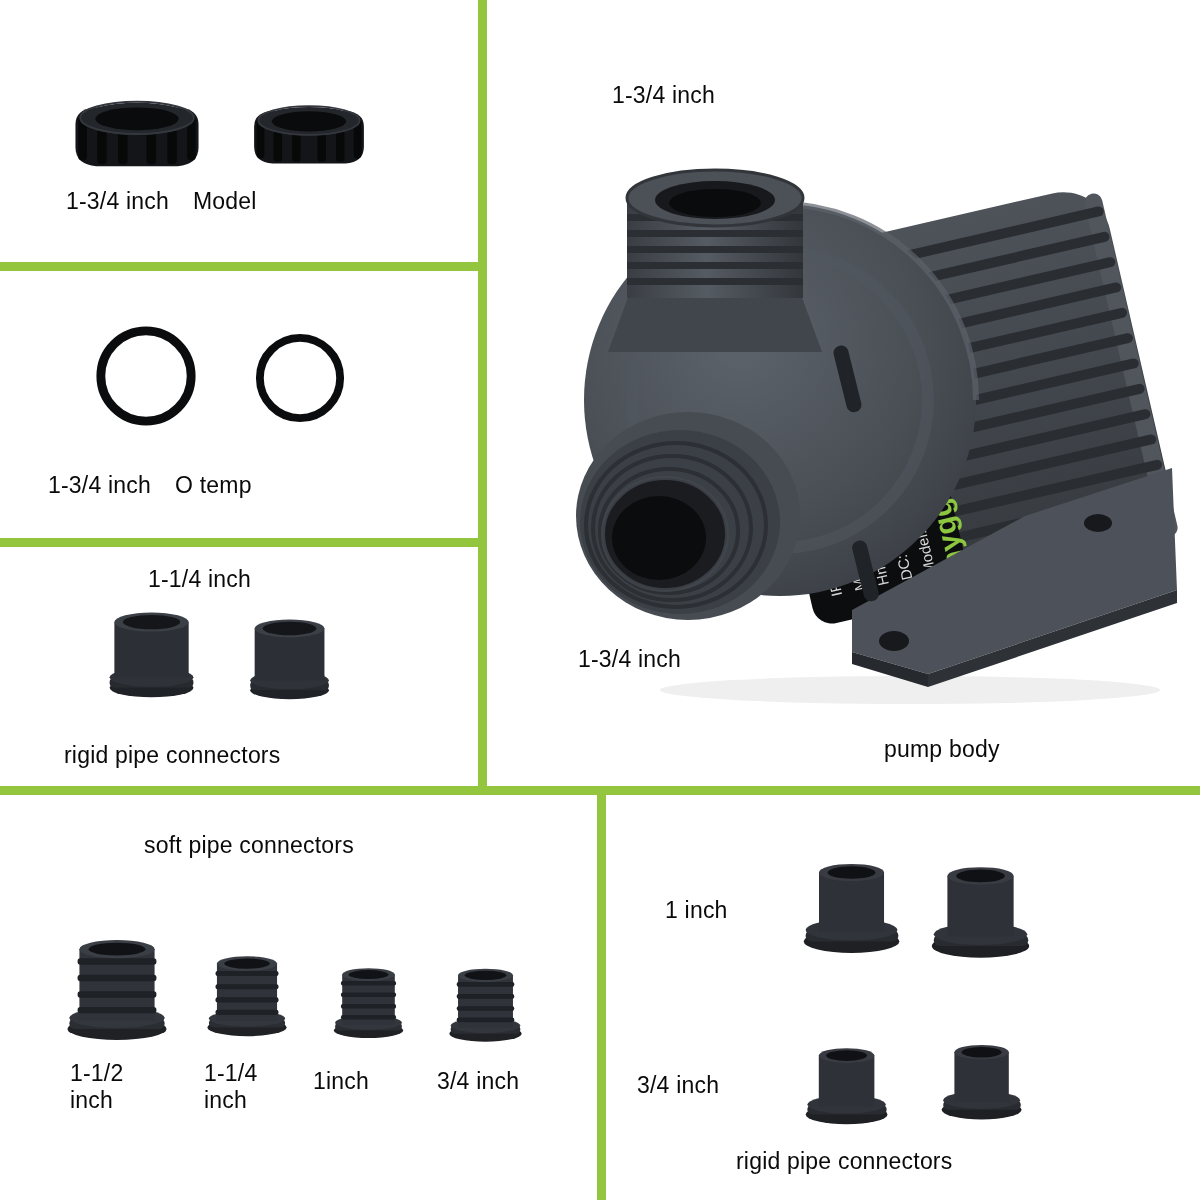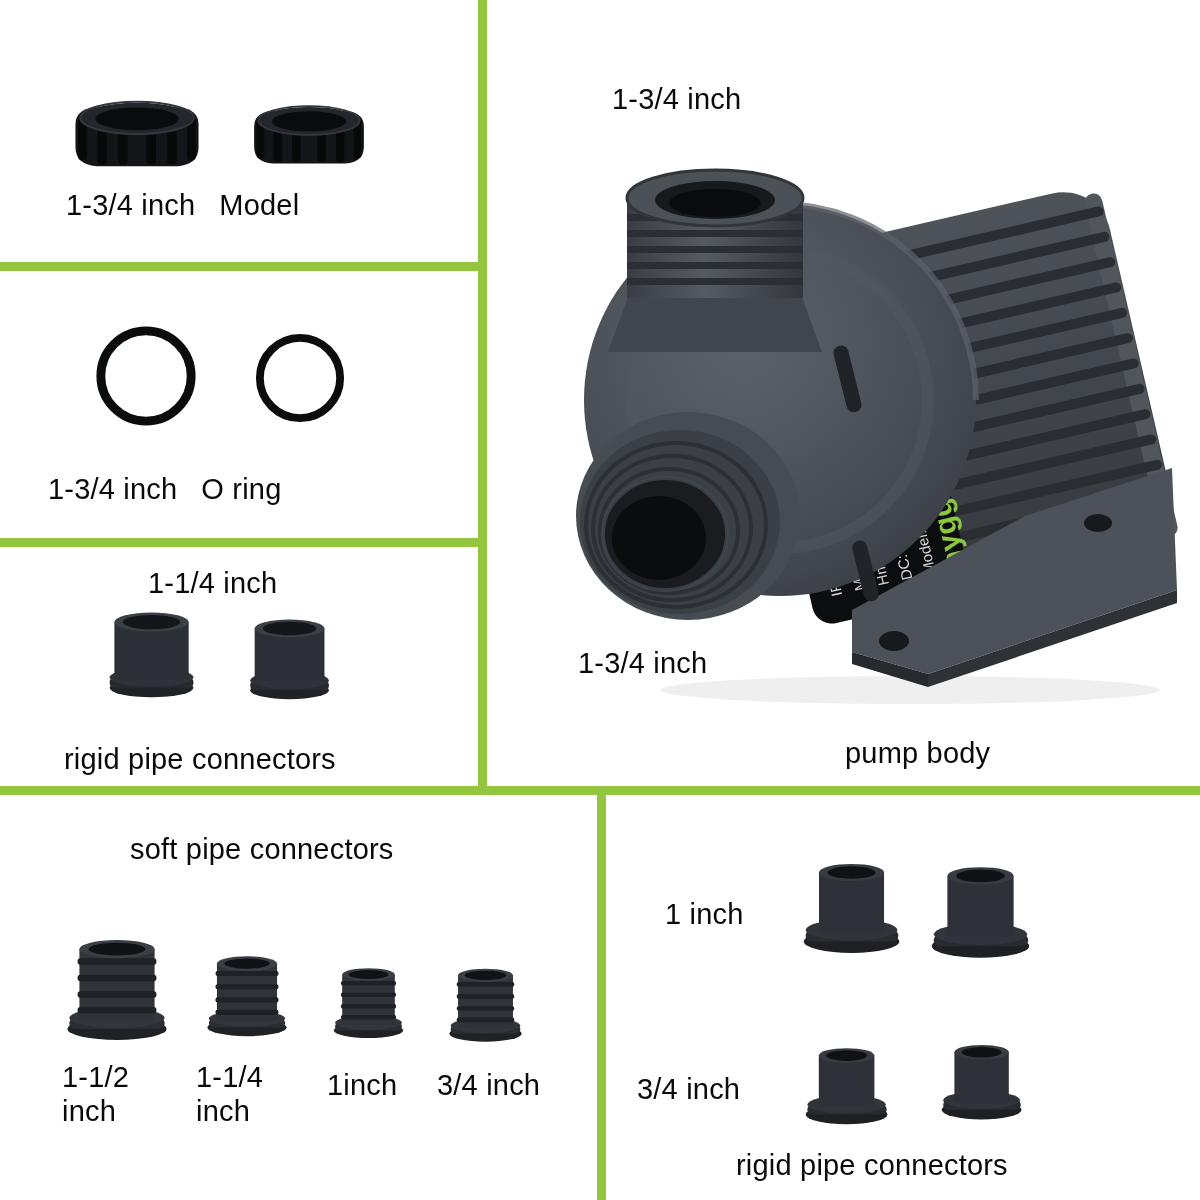--- a/index.html
+++ b/index.html
@@ -6,25 +6,25 @@
   html,body { background:#ffffff; }
   body {
     width:1200px; height:1200px;
     font-family:"Liberation Sans", sans-serif;
     color:var(--text,#0a0a0a);
   }
   .canvas { position:relative; width:1200px; height:1200px; background:#ffffff; overflow:hidden; }
   .abs { position:absolute; }
   .divider { position:absolute; background:var(--divider,#94c53e); }
   .lbl {
-    position:absolute; font-size:29px; line-height:1.18;
+    position:absolute; font-size:23px; line-height:1.18;
     color:var(--text,#0a0a0a); white-space:nowrap; letter-spacing:.2px;
   }
   .lbl.two { display:flex; gap:24px; }
-  .lbl.wrap { white-space:normal; }
+  .lbl.wrap { white-space:normal;margin-left:8px; }
   svg { display:block; }
   svg text { font-family:"Liberation Sans", sans-serif; }
 </style>
 </head>
 <body>
 
 <div class="canvas">
 
   <div class="divider" style="left:478px; top:0; width:9px; height:795px"></div>
   <div class="divider" style="left:0; top:262px; width:478px; height:9px"></div>
@@ -69,21 +69,21 @@
 
   <section>
     <svg class="abs" style="left:92px; top:322px" width="108" height="108" viewBox="0 0 110 110">
       <circle cx="55" cy="55" r="46" fill="none" stroke="#0b0c0d" stroke-width="9"></circle>
     </svg>
     <svg class="abs" style="left:252px; top:330px" width="96" height="96" viewBox="0 0 110 110">
       <circle cx="55" cy="55" r="46" fill="none" stroke="#0b0c0d" stroke-width="9"></circle>
     </svg>
     <div class="lbl two" style="left:48px; top:472px">
       <span>1-3/4 inch</span>
-      <span>O ring</span>
+      <span>O temp</span>
     </div>
   </section>
 
   <section>
     <div class="lbl" style="left:148px; top:566px">1-1/4 inch</div>
     <svg class="abs" style="left:102px; top:608px" width="100" height="92" viewBox="0 0 105 95">
       <ellipse cx="52" cy="83" rx="44" ry="10" fill="#1f2226"></ellipse>
       <rect x="8" y="72" width="88" height="11" rx="5" fill="#272a2f"></rect>
       <ellipse cx="52" cy="72" rx="44" ry="10" fill="#2f3238"></ellipse>
       <rect x="13" y="14" width="78" height="58" fill="#2c2f35"></rect>
@@ -95,21 +95,21 @@
       <rect x="8" y="72" width="88" height="11" rx="5" fill="#272a2f"></rect>
       <ellipse cx="52" cy="72" rx="44" ry="10" fill="#2f3238"></ellipse>
       <rect x="13" y="14" width="78" height="58" fill="#2c2f35"></rect>
       <ellipse cx="52" cy="14" rx="39" ry="10" fill="#3b3f46"></ellipse>
       <ellipse cx="52" cy="14" rx="30" ry="7.5" fill="#14161a"></ellipse>
     </svg>
     <div class="lbl" style="left:64px; top:742px">rigid pipe connectors</div>
   </section>
 
   <section>
-    <div class="lbl" style="left:130px; top:832px">soft pipe connectors</div>
+    <div class="lbl" style="left:144px; top:832px">soft pipe connectors</div>
 
     <svg class="abs" style="left:62px; top:936px" width="110" height="106" viewBox="0 0 120 115">
       <ellipse cx="60" cy="101" rx="54" ry="12" fill="#1f2125"></ellipse>
       <rect x="8" y="89" width="104" height="12" rx="6" fill="#2a2d32"></rect>
       <ellipse cx="60" cy="89" rx="52" ry="11" fill="#33363c"></ellipse>
       <rect x="19" y="14" width="82" height="78" fill="#30333a"></rect>
       <g fill="#1e2126">
         <rect x="17" y="24" width="86" height="7" rx="3"></rect>
         <rect x="17" y="42" width="86" height="7" rx="3"></rect>
         <rect x="17" y="60" width="86" height="7" rx="3"></rect>
@@ -156,21 +156,21 @@
         <rect x="17" y="42" width="86" height="7" rx="3"></rect>
         <rect x="17" y="60" width="86" height="7" rx="3"></rect>
         <rect x="17" y="77" width="86" height="7" rx="3"></rect>
       </g>
       <ellipse cx="60" cy="14" rx="41" ry="10" fill="#3a3e45"></ellipse>
       <ellipse cx="60" cy="14" rx="31" ry="7" fill="#111216"></ellipse>
     </svg>
 
     <div class="lbl wrap" style="left:62px;  top:1060px; width:88px">1-1/2 inch</div>
     <div class="lbl wrap" style="left:196px; top:1060px; width:92px">1-1/4 inch</div>
-    <div class="lbl" style="left:327px; top:1068px">1inch</div>
+    <div class="lbl" style="left:313px; top:1068px">1inch</div>
     <div class="lbl" style="left:437px; top:1068px">3/4 inch</div>
   </section>
 
   <section>
     <svg class="abs" style="left:480px; top:0" width="720" height="795" viewBox="0 0 720 795">
       <defs>
         <radialGradient id="gBody" cx="40%" cy="35%" r="75%">
           <stop offset="0%" stop-color="#5d636b"></stop>
           <stop offset="60%" stop-color="#4a4f56"></stop>
           <stop offset="100%" stop-color="#393d43"></stop>
@@ -259,21 +259,21 @@
         <ellipse cx="192" cy="528" rx="79" ry="72" fill="none" stroke="#2c2f34" stroke-width="4"></ellipse>
         <ellipse cx="189" cy="531" rx="69" ry="62" fill="none" stroke="#2c2f34" stroke-width="4"></ellipse>
         <ellipse cx="185" cy="534" rx="62" ry="56" fill="#1a1c20"></ellipse>
         <ellipse cx="185" cy="534" rx="62" ry="56" fill="none" stroke="#42474e" stroke-width="4" opacity="0.8"></ellipse>
         <ellipse cx="179" cy="538" rx="47" ry="42" fill="#0b0c0e"></ellipse>
       </g>
     </svg>
 
     <div class="lbl" style="left:612px; top:82px">1-3/4 inch</div>
     <div class="lbl" style="left:578px; top:646px">1-3/4 inch</div>
-    <div class="lbl" style="left:845px; top:736px">pump body</div>
+    <div class="lbl" style="left:884px; top:736px">pump body</div>
   </section>
 
   <section>
     <div class="lbl" style="left:665px; top:897px">1 inch</div>
 
     <svg class="abs" style="left:797px; top:858px" width="110" height="98" viewBox="0 0 115 100">
       <ellipse cx="57" cy="86" rx="50" ry="12" fill="#1e2024"></ellipse>
       <rect x="9" y="74" width="97" height="12" rx="6" fill="#282b30"></rect>
       <ellipse cx="57" cy="74" rx="48" ry="11" fill="#31343a"></ellipse>
       <rect x="23" y="14" width="68" height="62" fill="#2e3137"></rect>

